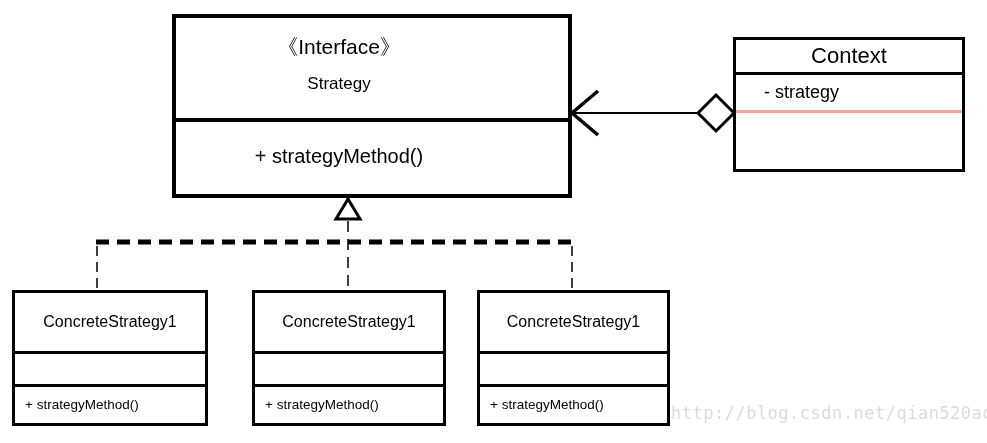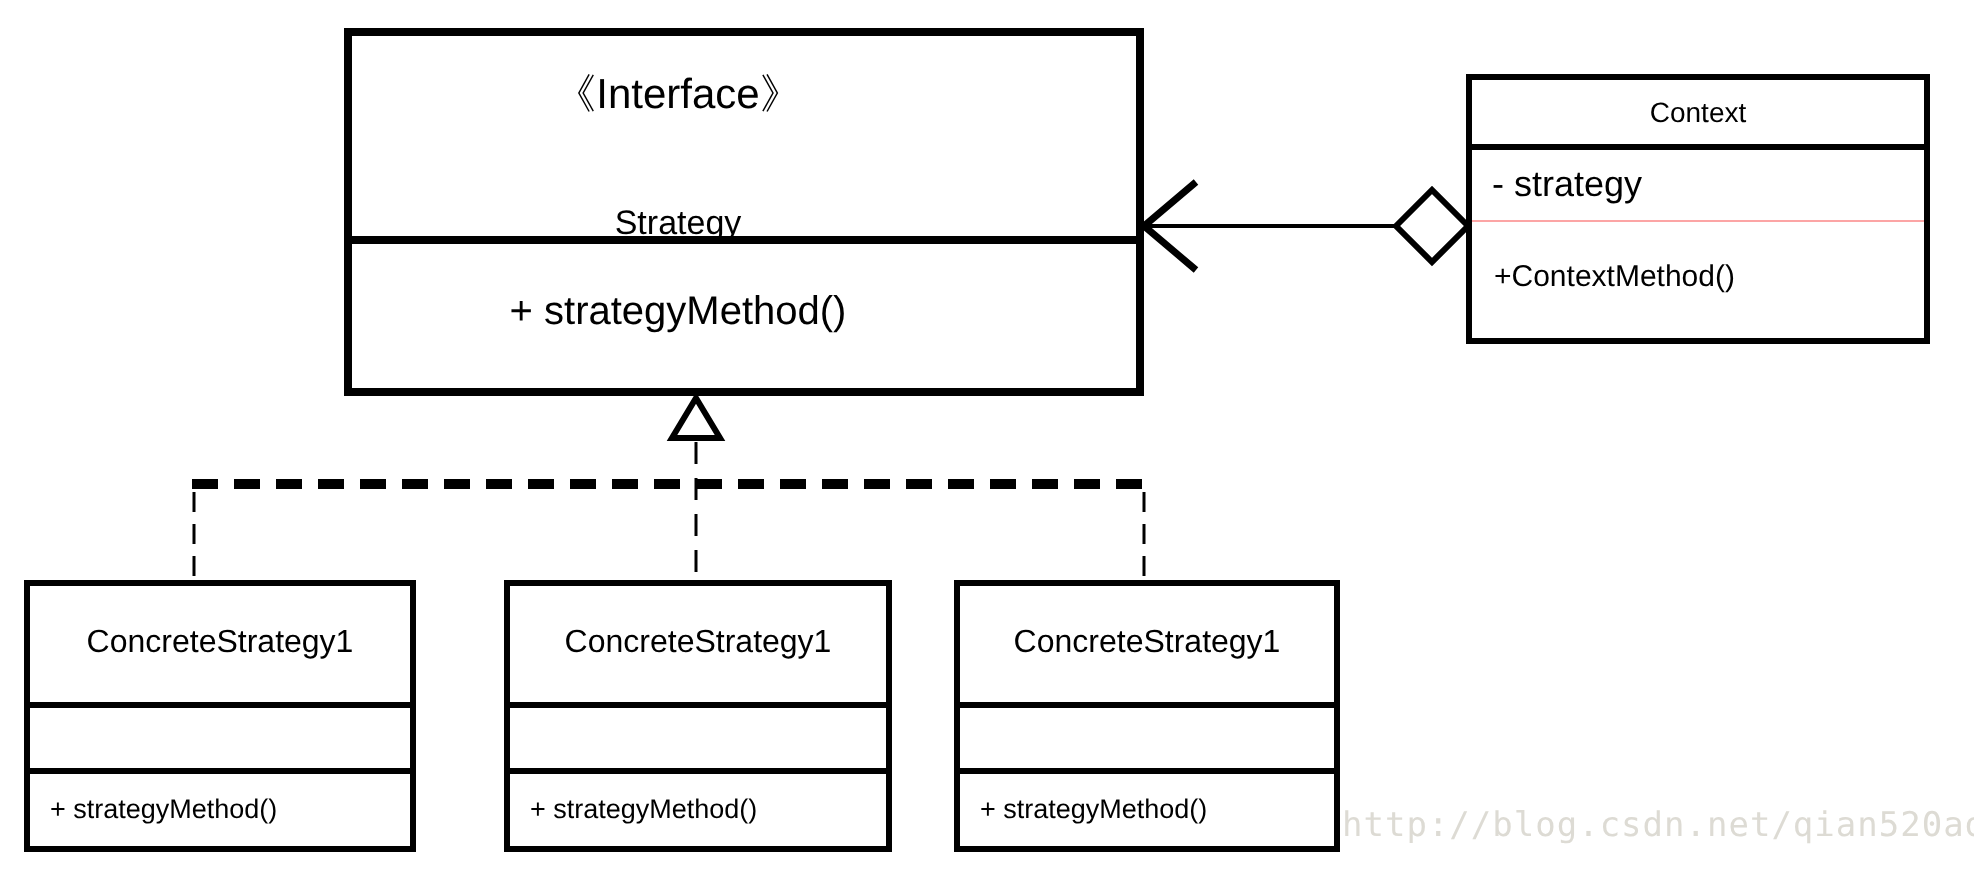--- a/index.html
+++ b/index.html
@@ -14,38 +14,37 @@
   svg.connectors{position:absolute;left:0;top:0;width:987px;height:443px;}
 
   .class-box{position:absolute;background:#fff;border:3px solid #000;box-sizing:border-box;}
 
   
   .strategy-box{left:172px;top:14px;width:400px;height:184px;border-width:4px;}
   .strategy-head{
     height:104px;border-bottom:4px solid #000;box-sizing:border-box;
     display:flex;flex-direction:column;align-items:center;
     padding-right:66px;
-    gap:28px;
   }
   .stereotype{font-size:21px;margin-top:15px;}
   .strategy-name{font-size:17px;margin-top:13px;}
   .strategy-methods{
     height:68px;display:flex;align-items:center;justify-content:center;
     padding-right:66px;font-size:20px;
   }
 
   
   .context-box{left:733px;top:37px;width:232px;height:135px;}
   .context-title{
     height:32px;border-bottom:3px solid #000;box-sizing:content-box;
-    display:flex;align-items:center;justify-content:center;font-size:14px;
+    display:flex;align-items:center;justify-content:center;font-size:22px;
   }
   .context-attr{
-    height:35px;border-bottom:1px solid #fca5a5;
-    display:flex;align-items:center;padding-left:10px;font-size:18px;
+    height:35px;border-bottom:3px solid #fca5a5;
+    display:flex;align-items:center;padding-left:28px;font-size:18px;
   }
   .context-methods{
     height:56px;display:flex;flex-direction:column;justify-content:center;
     padding-left:11px;font-size:15px;line-height:26px;
   }
 
   
   .concrete-box{top:290px;height:136px;}
   .cb-1{left:12px;width:196px;}
   .cb-2{left:252px;width:194px;}
@@ -93,21 +92,20 @@
     </div>
     <div class="strategy-methods">
       <span>+ strategyMethod()</span>
     </div>
   </div>
 
   <div class="class-box context-box">
     <div class="context-title">Context</div>
     <div class="context-attr">- strategy</div>
     <div class="context-methods">
-      <div>+ContextMethod()</div>
     </div>
   </div>
 
   <div class="class-box concrete-box cb-1">
     <div class="concrete-title">ConcreteStrategy1</div>
     <div class="concrete-attrs"></div>
     <div class="concrete-methods">
       <span>+ strategyMethod()</span>
     </div>
   </div>

